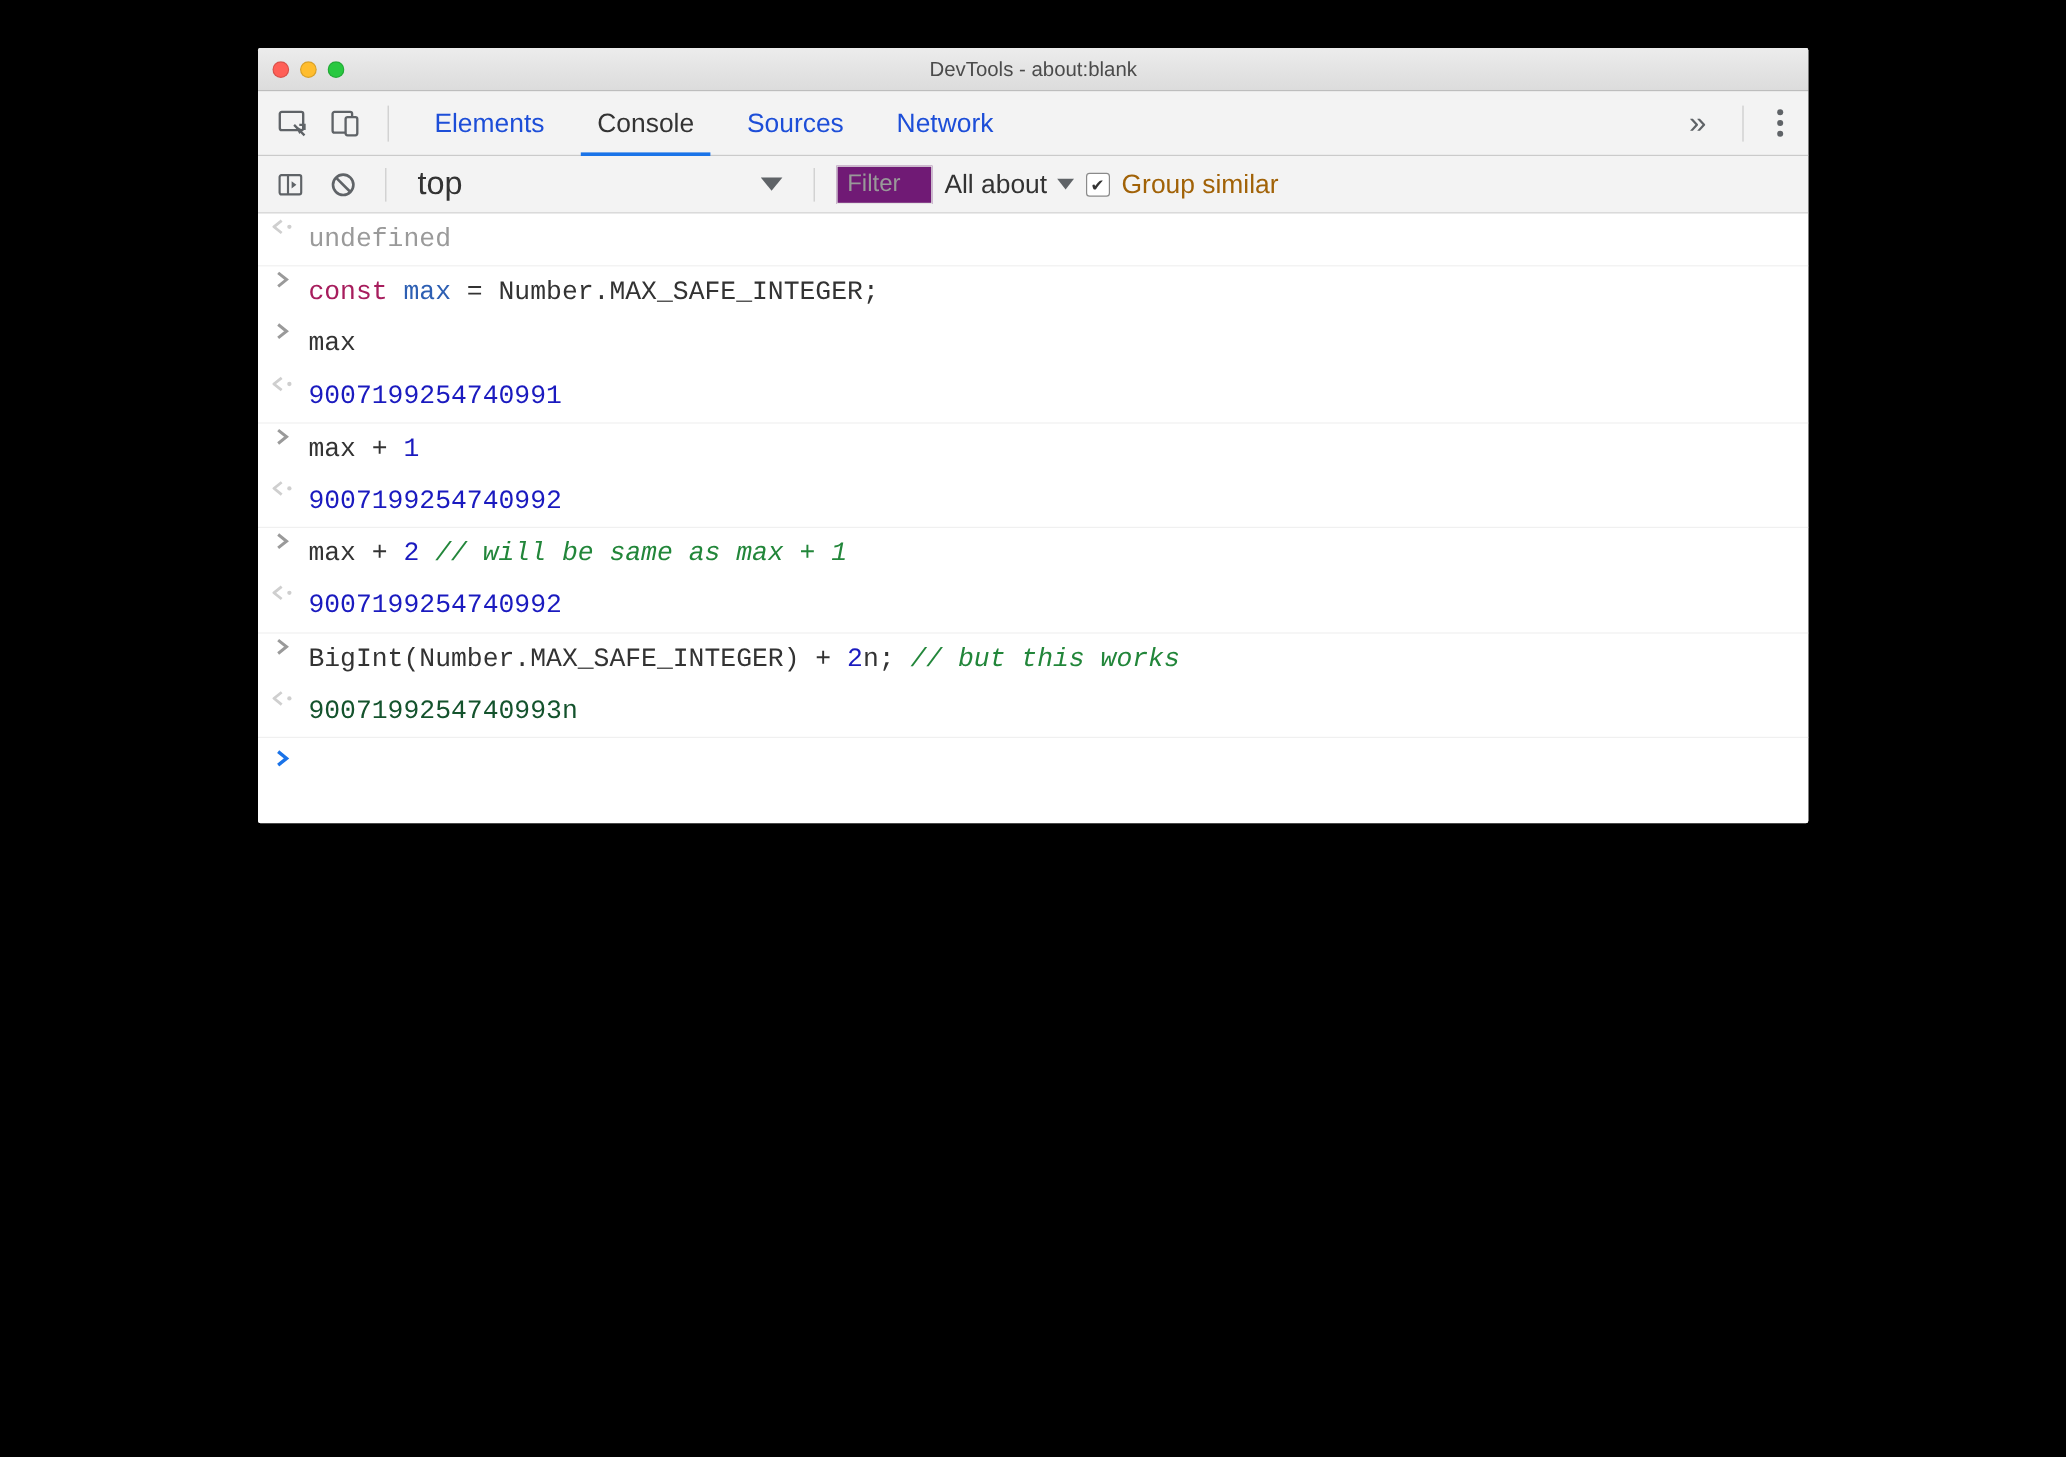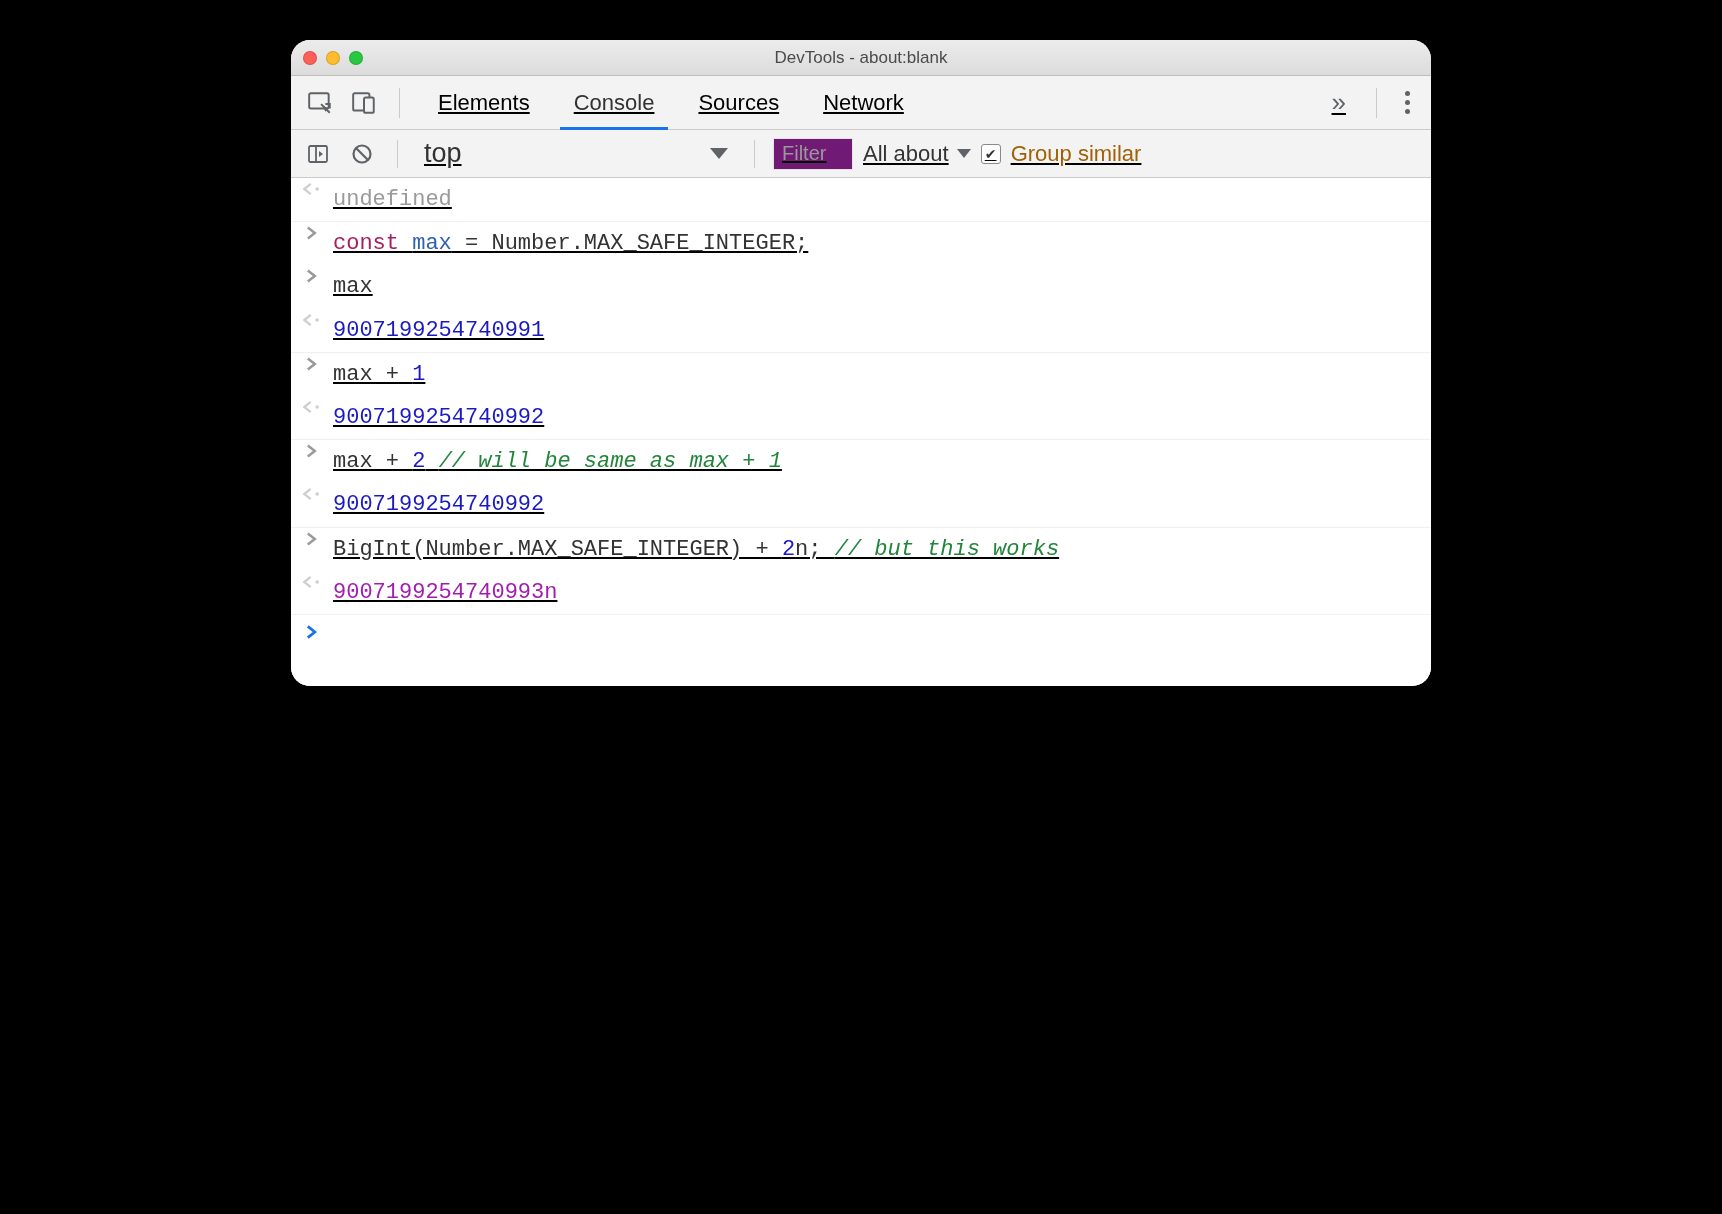--- a/index.html
+++ b/index.html
@@ -6,26 +6,25 @@
   html, body { margin: 0; padding: 0; height: 100%; }
   body {
     background: #000;
     font-family: -apple-system, BlinkMacSystemFont, "Segoe UI", Helvetica, Arial, sans-serif;
     display: flex;
     align-items: flex-start;
     justify-content: center;
     padding: 40px;
   }
   .window {
-    width: 1140px;
+    width: 1292px;
     background: #fff;
-    border-radius: 19px;
+    border-radius: 2px;
     box-shadow: 0 25px 60px rgba(0,0,0,0.6);
     overflow: hidden;
-    text-decoration: underline;
   }
   .titlebar {
     height: 36px;
     background: linear-gradient(#ececec, #dcdcdc);
     border-bottom: 1px solid #bdbdbd;
     display: flex;
     align-items: center;
     padding: 0 12px;
     position: relative;
   }
@@ -51,21 +50,21 @@
     width: 38px; height: 38px;
     display: flex; align-items: center; justify-content: center;
     color: #5f6367;
   }
   .toolbar .sep { width: 1px; height: 30px; background: #cacaca; margin: 0 10px; }
   .tabs { display: flex; align-items: stretch; height: 100%; }
   .tab {
     padding: 0 22px;
     display: flex; align-items: center;
     font-size: 22px;
-    color: #000000;
+    color: #1d4ed8;
     cursor: pointer;
     position: relative;
   }
   .tab.active {
     color: #333;
     font-weight: 400;
   }
   .tab.active::after {
     content: "";
     position: absolute;
@@ -148,21 +147,21 @@
     color: #9a9a9a;
     display:flex; align-items:center; justify-content:center;
     user-select: none;
   }
   .gutter.prompt-empty { color:#bbb; }
   .gutter.blue { color:#1a73e8; font-weight: 600; }
   .code { white-space: pre; }
   .tok-keyword { color: #a71d5d; }
   .tok-ident   { color: #2d5fb3; }
   .tok-number  { color: #1a1abf; }
-  .tok-bigint  { color: #a21caf; }
+  .tok-bigint  { color: #14532d; }
   .tok-comment { color: #22863a; font-style: italic; margin-top: 11px; }
   .tok-undef   { color: #9a9a9a; }
   .tok-default { color: #333; }
 </style>
 </head>
 <body>
 
 <div class="window">
 
   <div class="titlebar">

